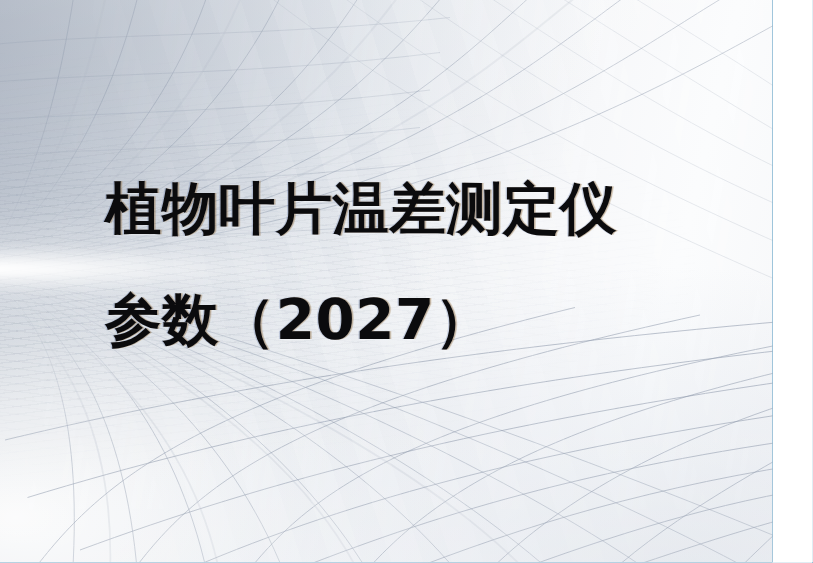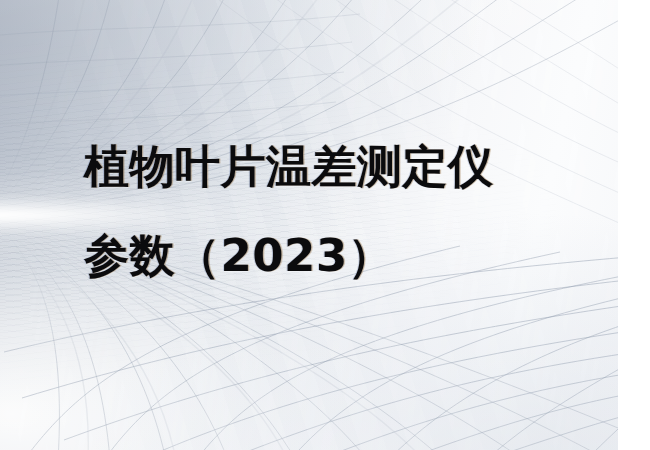--- a/index.html
+++ b/index.html
@@ -285,16 +285,16 @@
 
   <div class="bg-layer bg-striae-up"></div>
   <div class="bg-layer bg-striae-dn"></div>
   <div class="bg-layer bg-sheen"></div>
   <div class="bg-layer bg-pinch-wide"></div>
   <div class="bg-layer bg-pinch"></div>
   <div class="bg-layer bg-haze"></div>
 
   <div id="title-block">
     <div class="title-line">植物叶片温差测定仪</div>
-    <div class="title-line">参数（2023）</div>
+    <div class="title-line">参数（2027）</div>
   </div>
 
 </div>
 
 </body></html>

